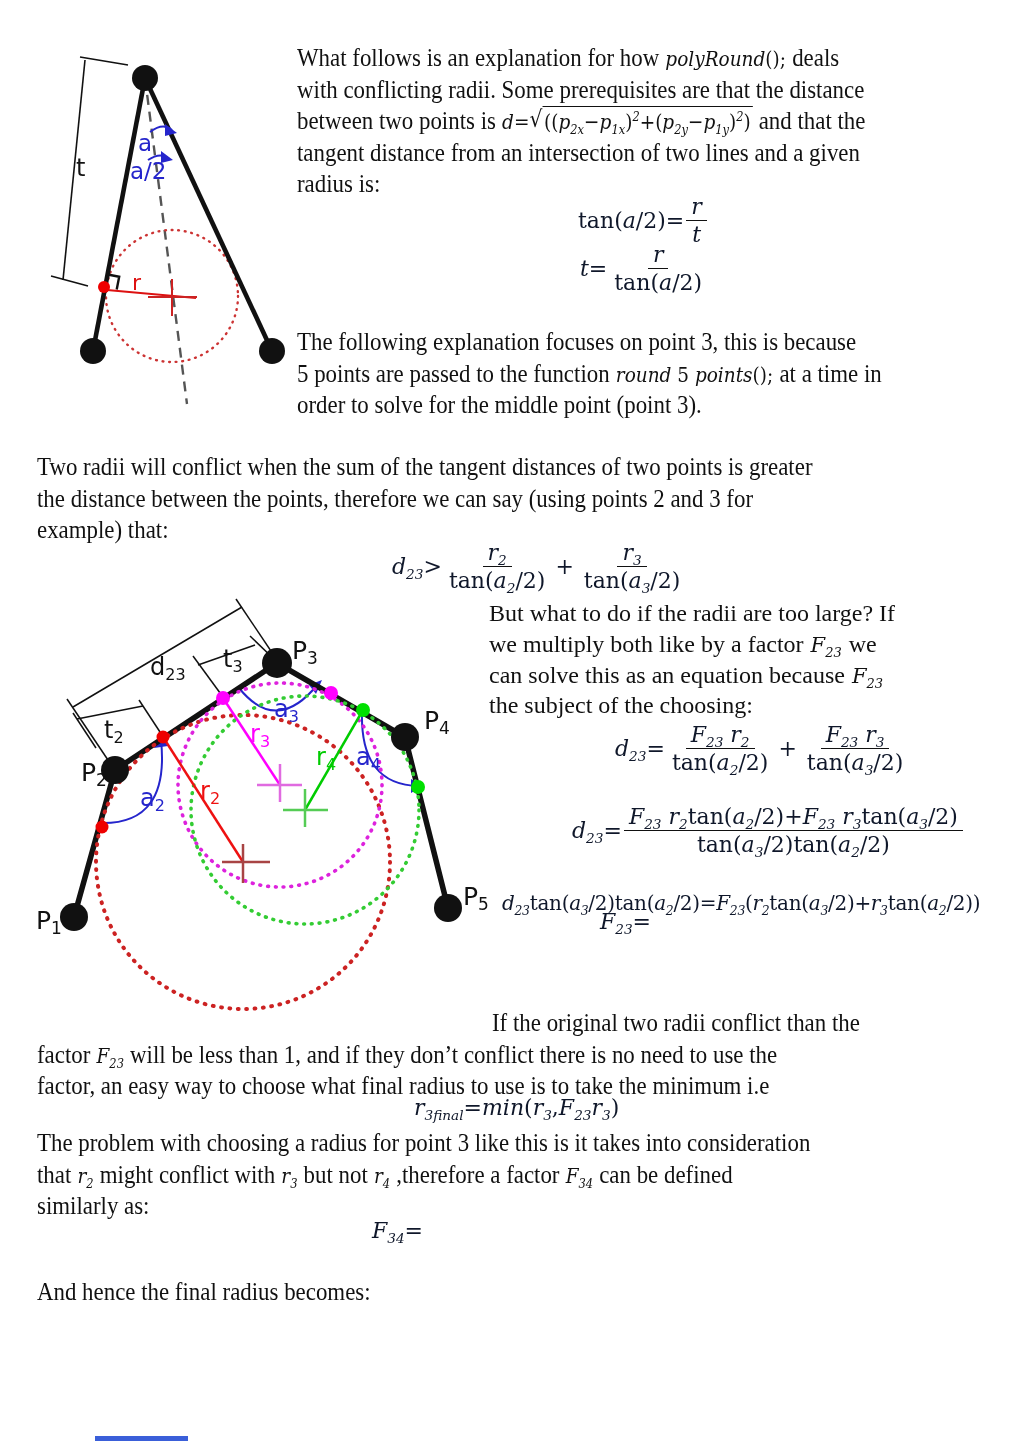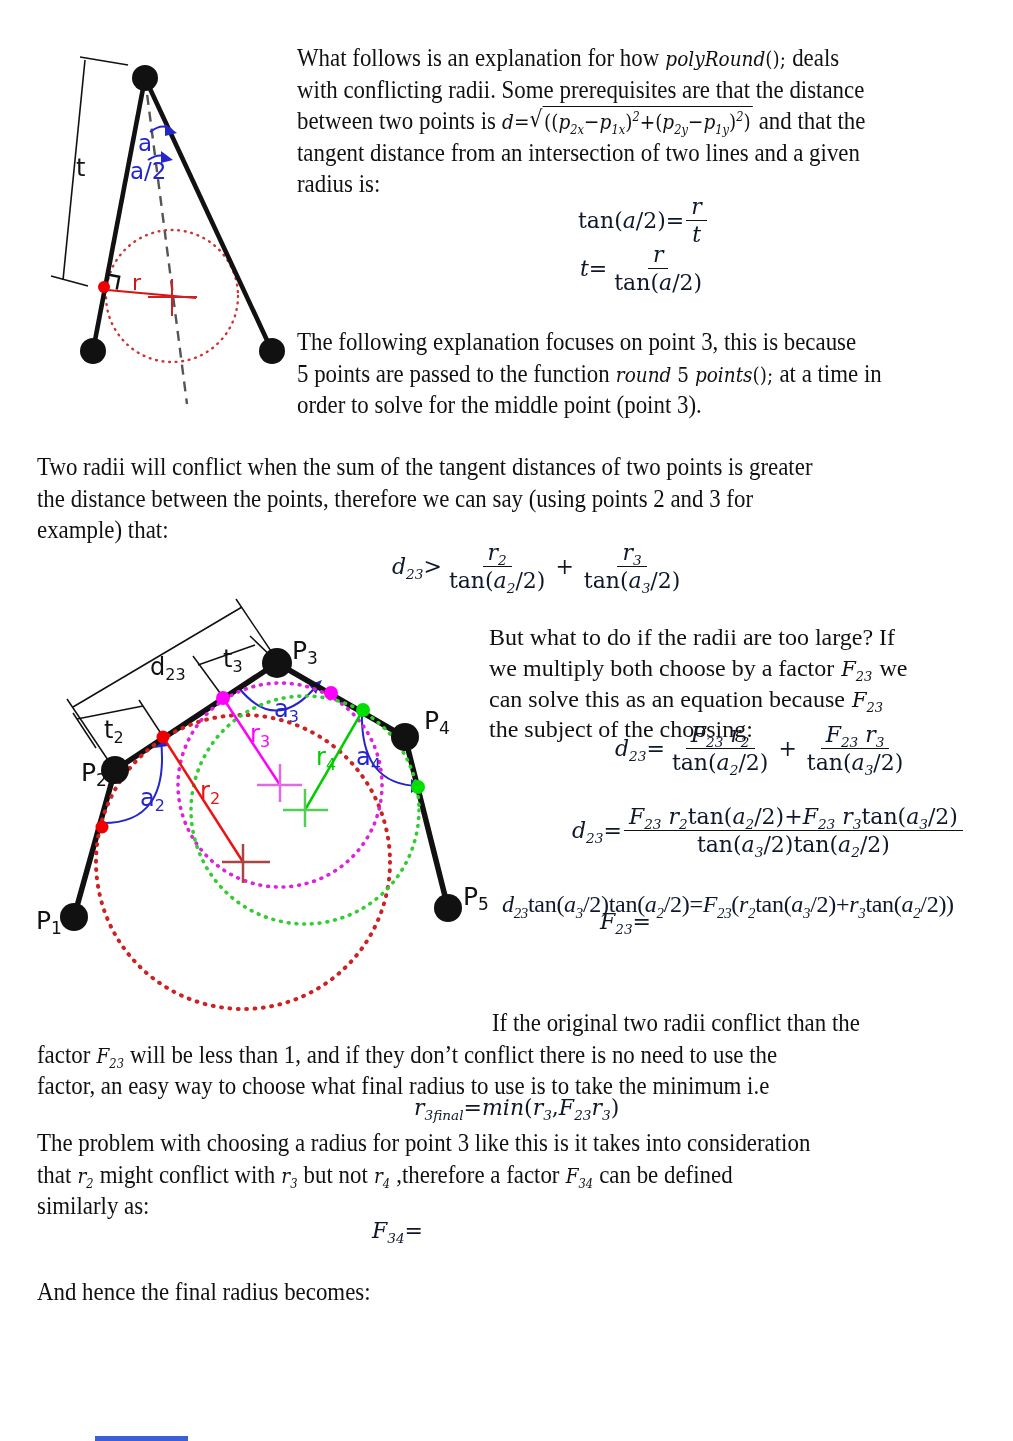--- a/index.html
+++ b/index.html
@@ -1,34 +1,34 @@
 <!DOCTYPE html>
 <html><head>
 <meta charset="utf-8">
 <style>
   html,body{margin:0;padding:0;background:#fff;}
   .page{position:relative;width:1013px;height:1441px;background:#ffffff;overflow:hidden;
         font-family:"Liberation Serif",serif;color:#111;}
   .line{position:absolute;white-space:nowrap;font-size:26px;line-height:31px;transform-origin:0 0;}
   .cond{transform:scaleX(0.88);}
-  .p4line{font-size:24px;margin-top:24px;}
+  .p4line{font-size:24px;}
   .imath{font-family:"DejaVu Serif",serif;font-style:italic;font-size:21px;margin:0 7px;}
   .imath .rm,.formula .rm{font-style:normal;}
   sub{font-size:62%;line-height:0;}
   sup{font-size:62%;line-height:0;}
   .sqrt{display:inline-flex;align-items:flex-start;}
   .radical{font-style:normal;font-size:23px;transform:translateY(-2px);}
   .sqrt-body{border-top:1.6px solid #111;padding:0 2px;}
   .formula{position:absolute;display:flex;align-items:center;white-space:nowrap;
            font-family:"DejaVu Serif",serif;font-style:italic;font-size:22px;color:#0f172a;}
   .frac{display:inline-flex;flex-direction:column;align-items:center;margin:0 2px;text-align:center;}
   .num{border-bottom:1.5px solid #111;padding:0 5px 1px;}
   .den{padding:1px 5px 0;}
   .op{margin:0 3px;}
-  .fsmall{font-size:24px;letter-spacing:-0.3px;font-family:Liberation Serif, serif;}
+  .fsmall{font-size:20px;letter-spacing:-0.3px;}
   svg{position:absolute;overflow:visible;}
   .svglabel{font-family:"DejaVu Sans",sans-serif;}
   .strip{position:absolute;left:95px;top:1436px;width:93px;height:5px;background:#3a5fd9;}
 </style>
 </head>
 <body>
 
 <div class="page">
 
   <svg style="left:50px;top:48px" width="250" height="370" viewBox="0 0 250 370">
@@ -172,21 +172,21 @@
     <text class="svglabel" x="110" y="211" font-size="24" fill="#2525cc"><tspan>a</tspan><tspan font-size="16" dy="5">2</tspan></text>
     <text class="svglabel" x="244" y="122" font-size="24" fill="#2525cc"><tspan>a</tspan><tspan font-size="16" dy="5">3</tspan></text>
     <text class="svglabel" x="326" y="170" font-size="24" fill="#2525cc"><tspan>a</tspan><tspan font-size="16" dy="5">4</tspan></text>
     <text class="svglabel" x="170" y="204" font-size="24" fill="#ee1111"><tspan>r</tspan><tspan font-size="16" dy="5">2</tspan></text>
     <text class="svglabel" x="220" y="147" font-size="24" fill="#ff00ff"><tspan>r</tspan><tspan font-size="16" dy="5">3</tspan></text>
     <text class="svglabel" x="286" y="170" font-size="24" fill="#00cc00"><tspan>r</tspan><tspan font-size="16" dy="5">4</tspan></text>
   </svg>
 
   <div>
     <div class="line p4line" style="left:489px;top:598px">But what to do if the radii are too large? If</div>
-    <div class="line p4line" style="left:489px;top:628.75px"><span>we multiply both choose by a factor</span><span class="imath">F<sub>23</sub></span><span>we</span></div>
+    <div class="line p4line" style="left:489px;top:628.75px"><span>we multiply both like by a factor</span><span class="imath">F<sub>23</sub></span><span>we</span></div>
     <div class="line p4line" style="left:489px;top:659.5px"><span>can solve this as an equation because</span><span class="imath">F<sub>23</sub></span></div>
     <div class="line p4line" style="left:489px;top:690.25px">the subject of the choosing:</div>
   </div>
 
   <div class="formula" style="left:615px;top:722px">
     <span>d<sub>23</sub><span class="rm">=</span></span>
     <span class="frac">
         <span class="num">F<sub>23</sub> r<sub>2</sub></span>
         <span class="den"><span class="rm">tan(</span>a<sub>2</sub><span class="rm">/2)</span></span>
       </span>

